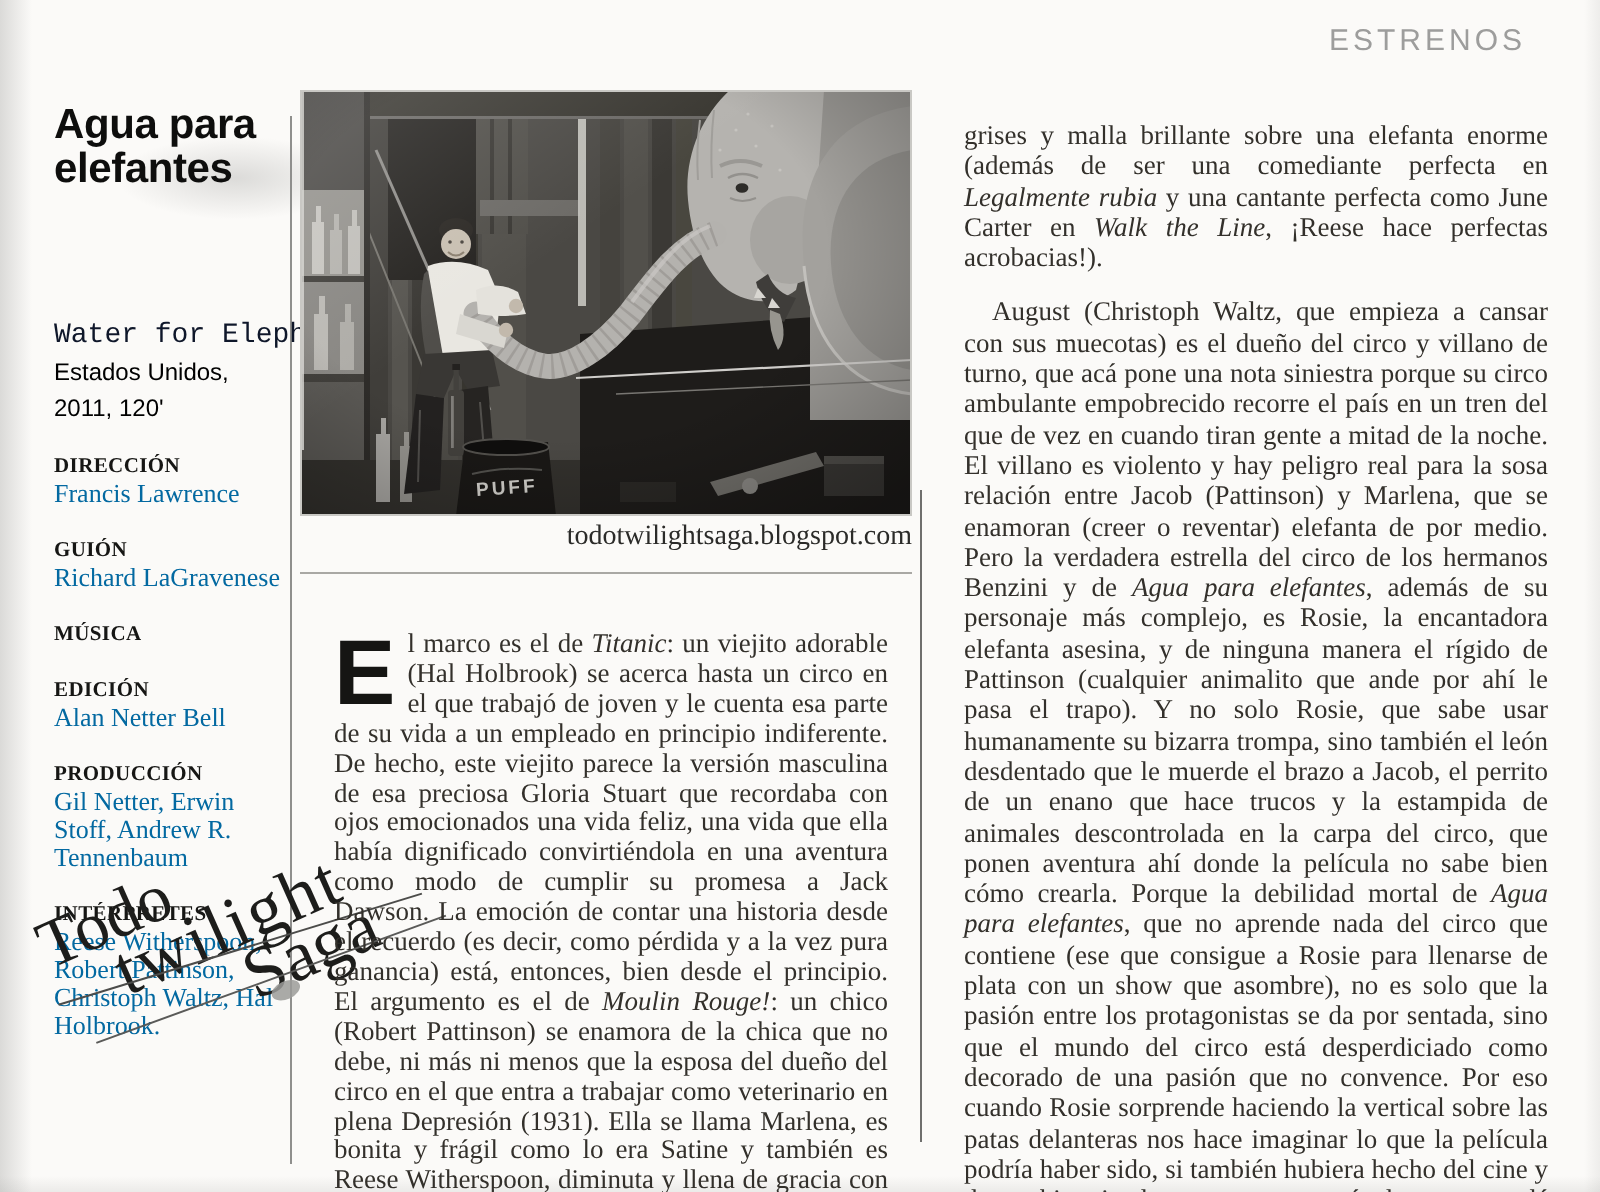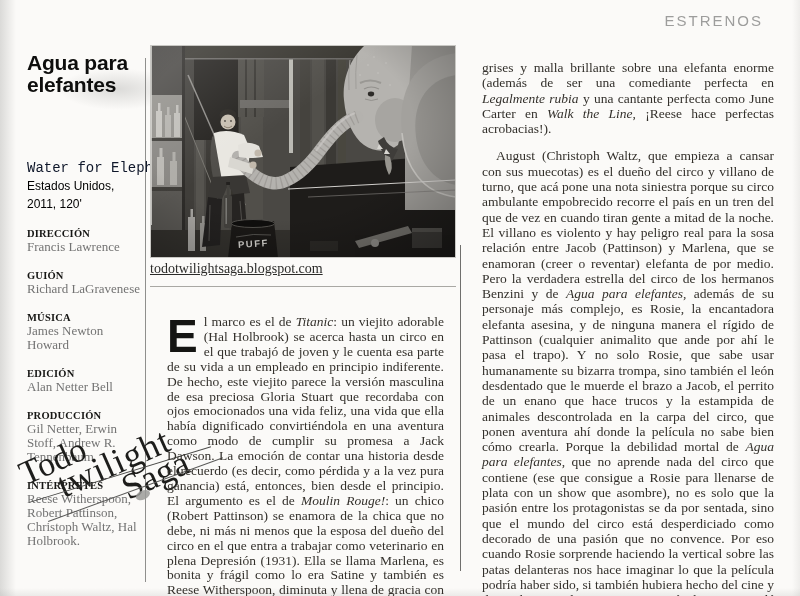--- a/index.html
+++ b/index.html
@@ -29,38 +29,38 @@
   }
   .sidebar-rule { position:absolute; left:145px; top:58px; width:1px; height:524px; background:#8f8f8d; }
   .column-rule  { position:absolute; left:460px; top:245px; width:1px; height:326px; background:#6f6f6d; }
   .photo-rule   { position:absolute; left:150px; top:286px; width:306px; height:1px; background:#a9a8a4; }
 
   .sidebar-info { position:absolute; left:27px; top:160px; width:118px; }
   .film-title { font-size:14px; line-height:17px; color:#0f172a; white-space:nowrap; margin-bottom:2px;font-family:Liberation Mono, monospace; }
   .film-meta  { font-size:12px; line-height:15.5px; color:#000000; margin-bottom:2px; }
   .credit { margin-top:15px;font-family:Liberation Serif, serif; }
   .credit-label { font-size:10.5px; line-height:13px; font-weight:bold; color:#161614; letter-spacing:.2px; }
-  .credit-value { font-size:13px; line-height:14px; color:#737373; }
+  .credit-value { font-size:13px; line-height:14px; color:#0369a1; }
 
   .watermark {
     position:absolute; left:14px; top:460px; width:210px; height:150px;
     transform:rotate(-24deg); transform-origin:0 0;
     font-family:"Liberation Serif", serif; color:#1d1d1b;
   }
   .wm-w1 { font-size:34px; line-height:34px; margin-left:0; }
   .wm-w2 { font-size:36px; line-height:34px; margin-left:30px; margin-top:-8px; letter-spacing:1px; }
   .wm-w3 { font-size:36px; line-height:34px; margin-left:88px; margin-top:-6px; }
   .wm-line1 { position:absolute; left:-4px; top:56px; width:190px; height:1px; background:#4c4c4a; transform:rotate(7deg); }
   .wm-line2 { position:absolute; left:6px;  top:76px; width:186px; height:1px; background:#5a5a58; transform:rotate(4deg); }
   .wm-blob  { position:absolute; left:96px; top:80px; width:15px; height:9px; background:#9b9b99; border-radius:50%; opacity:.85; }
 
   .photo-wrap { position:absolute; left:150px; top:45px; width:306px; height:213px; }
   .photo-caption {
-    position:absolute; left:150px; top:261px; width:306px; text-align:left;
-    font-family:"Liberation Serif", serif; font-size:14px; color:#2b2b29;text-decoration:underline;
+    position:absolute; left:150px; top:261px; width:306px; text-align:right;
+    font-family:"Liberation Serif", serif; font-size:14px; color:#2b2b29;
   }
 
   .article-col {
     position:absolute; font-family:"Liberation Serif", serif; color:#33302b;
     font-size:13.5px; text-align:justify;
   }
   .col-left  { left:155px; top:303px; width:301px; line-height:14.9px; }
   .col-right { left:470px; top:48px;  width:316px; line-height:15.3px; }
   .article-col p { margin:12px; }
   .col-right .indented { text-indent:14px; }
@@ -99,21 +99,20 @@
     <div class="credit">
       <div class="credit-label">DIRECCIÓN</div>
       <div class="credit-value">Francis Lawrence</div>
     </div>
     <div class="credit">
       <div class="credit-label">GUIÓN</div>
       <div class="credit-value">Richard LaGravenese</div>
     </div>
     <div class="credit">
       <div class="credit-label">MÚSICA</div>
-      <div class="credit-value">James Newton Howard</div>
     </div>
     <div class="credit">
       <div class="credit-label">EDICIÓN</div>
       <div class="credit-value">Alan Netter Bell</div>
     </div>
     <div class="credit">
       <div class="credit-label">PRODUCCIÓN</div>
       <div class="credit-value">Gil Netter, Erwin Stoff, Andrew R. Tennenbaum</div>
     </div>
     <div class="credit">

